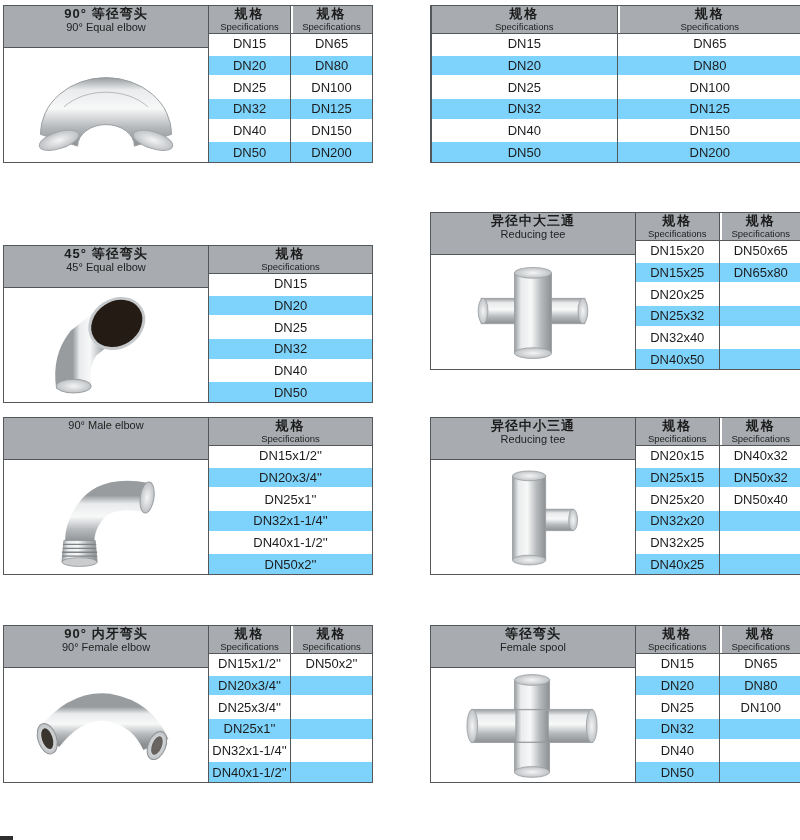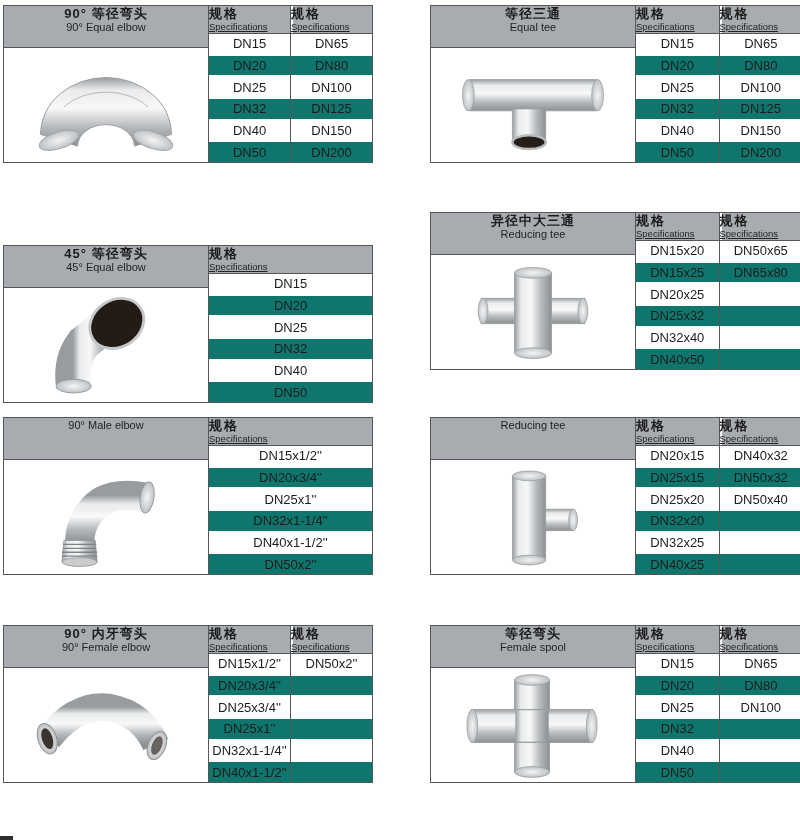--- a/index.html
+++ b/index.html
@@ -30,30 +30,30 @@
   }
   .title .zh{font-size:13px;line-height:14px;font-weight:bold;color:#1c1c1c;letter-spacing:1px;}
   .title .en{font-size:11px;line-height:12px;color:#222;}
   .img{flex:1;display:flex;align-items:center;justify-content:center;background:#fff;overflow:hidden;}
 
   .specs{flex:1;display:flex;}
   .spec-col{flex:1;display:flex;flex-direction:column;border-left:1px solid #54575a;box-sizing:border-box;}
   .spec-col.second .hdr{box-shadow:inset 2px 0 0 #ffffff;}
   .hdr{
     height:28px;min-height:28px;background:#a8acb1;border-bottom:1px solid #54575a;
-    padding-top:1px;box-sizing:border-box;
+    text-align:center;padding-top:1px;box-sizing:border-box;
   }
   .hdr .hzh{font-size:13px;line-height:14px;font-weight:bold;color:#1c1c1c;letter-spacing:2px;}
-  .hdr .hen{font-size:9.5px;line-height:11px;color:#222;text-decoration:underline;}
+  .hdr .hen{font-size:9.5px;line-height:11px;color:#222;}
   .cell{
     flex:1;display:flex;align-items:center;justify-content:center;
     font-size:13px;color:#1c1c1c;background:#ffffff;white-space:nowrap;
   }
   .cell + .cell{border-top:2px solid #ffffff;}
-  .cell.alt{background:#0f766e;}
+  .cell.alt{background:#7dd3fc;}
 
   .corner-mark{position:absolute;left:0;top:836px;width:13px;height:4px;background:#2e2e2e;}
   figure{margin:0;}
 </style>
 </head>
 <body>
 
 <div class="page">
 
   <svg width="0" height="0" style="position:absolute" aria-hidden="true">
@@ -116,35 +116,20 @@
           <div class="cell alt">DN80</div>
           <div class="cell">DN100</div>
           <div class="cell alt">DN125</div>
           <div class="cell">DN150</div>
           <div class="cell alt">DN200</div>
         </div>
       </div>
   </section>
 
   <section class="ptable t1">
-    <div class="left">
-      <header class="title">
-        <div class="zh">等径三通</div>
-        <div class="en">Equal tee</div>
-      </header>
-      <figure class="img">
-        <svg width="186" height="118" viewBox="0 0 190 120">
-          <rect x="27" y="34" width="136" height="32" rx="4" fill="url(#gh)" stroke="#9a9da0" stroke-width="0.8"></rect>
-          <ellipse cx="29" cy="50" rx="6" ry="16" fill="url(#gcap)" stroke="#9a9da0" stroke-width="0.8"></ellipse>
-          <ellipse cx="161" cy="50" rx="6" ry="16" fill="url(#gcap)" stroke="#9a9da0" stroke-width="0.8"></ellipse>
-          <path d="M74,64 L74,98 A17,7 0 0 0 108,98 L108,64 Z" fill="url(#gv)" stroke="#9a9da0" stroke-width="0.8"></path>
-          <ellipse cx="91" cy="98" rx="17" ry="7" fill="#261f19" stroke="#b9bcbf" stroke-width="2.5"></ellipse>
-        </svg>
-      </figure>
-    </div>
     <div class="specs">
         <div class="spec-col">
           <div class="hdr">
             <div class="hzh">规格</div>
             <div class="hen">Specifications</div>
           </div>
           <div class="cell">DN15</div>
           <div class="cell alt">DN20</div>
           <div class="cell">DN25</div>
           <div class="cell alt">DN32</div>
@@ -273,20 +258,21 @@
           <div class="cell alt">DN32x1-1/4''</div>
           <div class="cell">DN40x1-1/2''</div>
           <div class="cell alt">DN50x2''</div>
         </div>
       </div>
   </section>
 
   <section class="ptable t5">
     <div class="left">
       <header class="title">
+        <div class="zh">异径中小三通</div>
         <div class="en">Reducing tee</div>
       </header>
       <figure class="img">
         <svg width="186" height="118" viewBox="0 0 190 120">
           <rect x="74" y="18" width="34" height="86" fill="url(#gv)" stroke="#9a9da0" stroke-width="0.8"></rect>
           <ellipse cx="91" cy="18" rx="17" ry="5" fill="url(#gcap)" stroke="#9a9da0" stroke-width="0.8"></ellipse>
           <ellipse cx="91" cy="104" rx="17" ry="5" fill="url(#gcap)" stroke="#9a9da0" stroke-width="0.8"></ellipse>
           <rect x="108" y="52" width="28" height="22" fill="url(#gh)" stroke="#9a9da0" stroke-width="0.8"></rect>
           <ellipse cx="136" cy="63" rx="4.5" ry="11" fill="url(#gcap)" stroke="#9a9da0" stroke-width="0.8"></ellipse>
         </svg>

